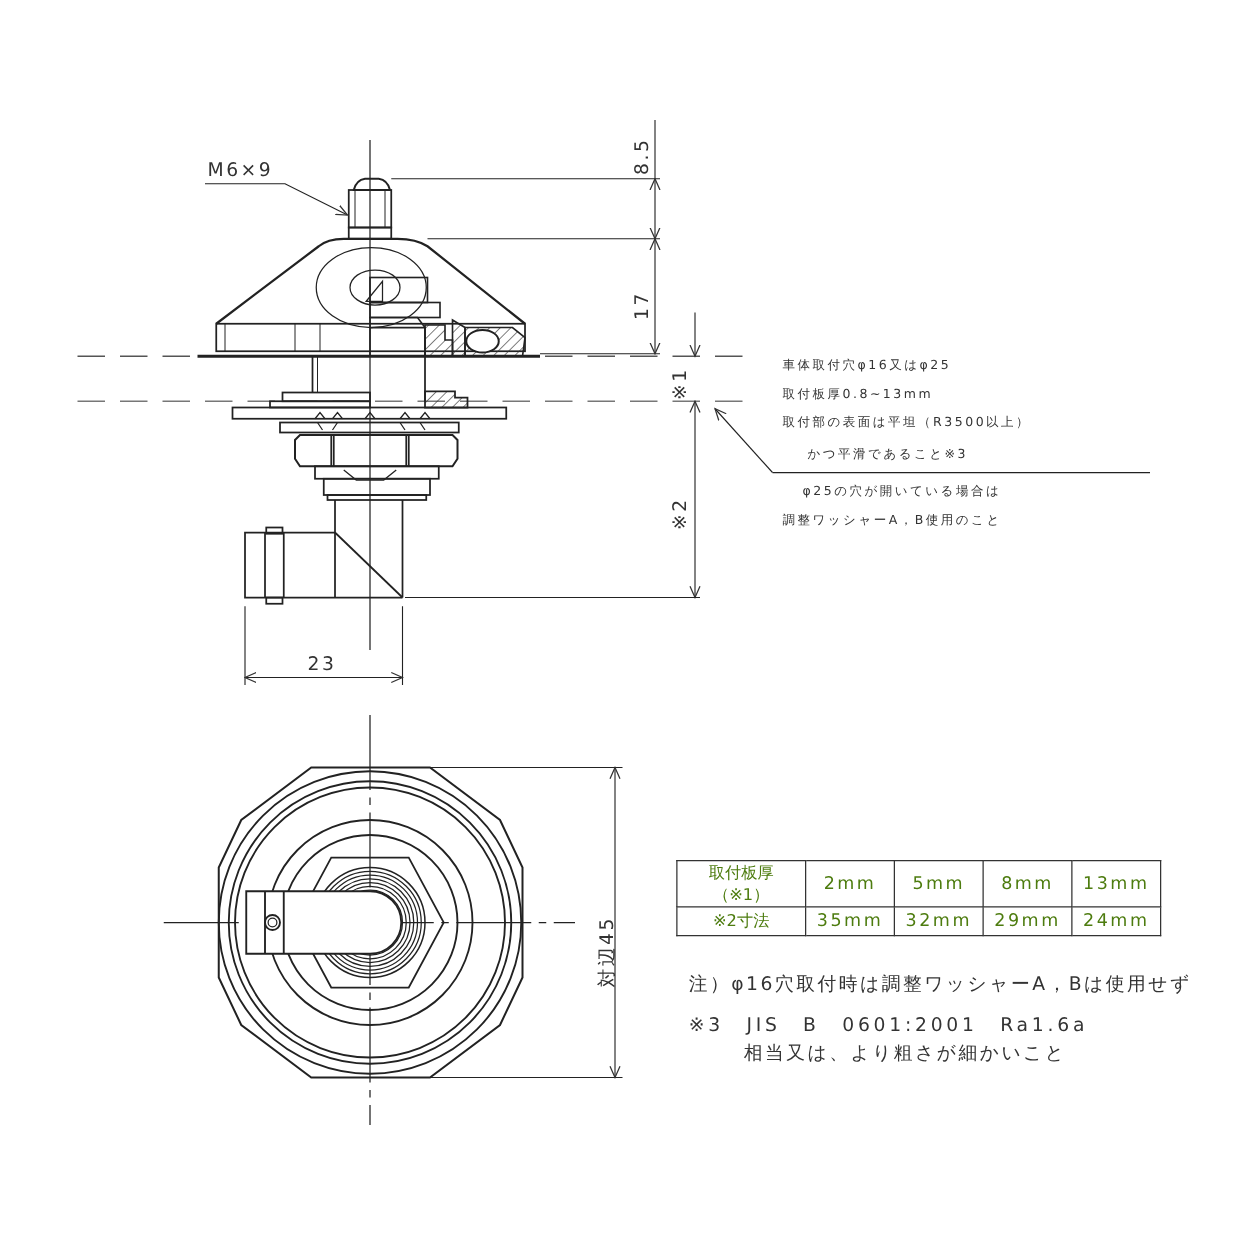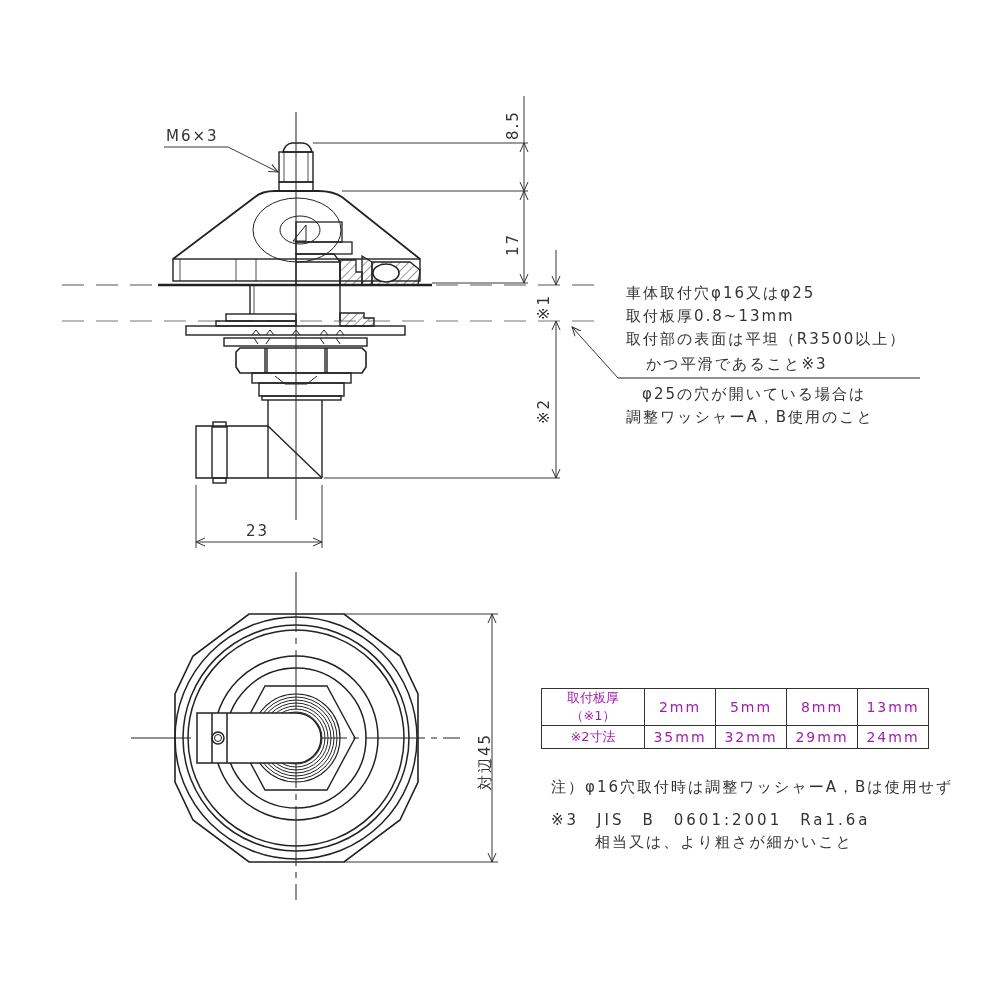--- a/index.html
+++ b/index.html
@@ -3,23 +3,23 @@
 <meta charset="utf-8">
 <style>
   html, body { margin:0; padding:0; background:#ffffff; }
   body { width:1000px; height:1000px; position:relative; overflow:hidden;
          font-family:"DejaVu Sans", sans-serif; color:#222; }
   svg.drawing { position:absolute; left:0; top:0; }
   .t { position:absolute; white-space:nowrap; font-size:15px; letter-spacing:2px; color:#333;
        font-family:"DejaVu Sans", sans-serif; line-height:18px; }
   .vt { position:absolute; white-space:nowrap; font-size:15px; color:#333; letter-spacing:2px;
         transform-origin:0 0; transform:rotate(-90deg); font-family:"DejaVu Sans", sans-serif; }
-  .notes-block .t { font-size:15px; }
+  .notes-block .t { font-size:10px; }
   table.spec { position:absolute; left:541px; top:688px; border-collapse:collapse;
-               font-family:"DejaVu Sans", sans-serif; font-size:14px; color:#a21caf;border-radius:21px; }
+               font-family:"DejaVu Sans", sans-serif; font-size:14px; color:#4d7c0f;border-radius:21px; }
   table.spec td { border:1.2px solid #333; height:22px; text-align:center; padding:0 6px; letter-spacing:2px; }
   table.spec td.h { width:90px; font-size:13px; letter-spacing:0; }
   table.spec td.v { width:58px;margin-top:25px; }
 </style>
 </head>
 <body>
 
 <svg class="drawing" width="1000" height="1000" viewBox="0 0 1000 1000" xmlns="http://www.w3.org/2000/svg">
   <defs>
     <pattern id="hatch" width="6" height="6" patternUnits="userSpaceOnUse" patternTransform="rotate(45)">
@@ -144,21 +144,21 @@
     <line x1="227" y1="713" x2="227" y2="763"></line>
     <circle cx="218" cy="738" r="6"></circle>
     <circle cx="218" cy="738" r="3.5" stroke-width="1"></circle>
 
     <line x1="344" y1="614" x2="498" y2="614" stroke-width="0.9"></line>
     <line x1="344" y1="862" x2="498" y2="862" stroke-width="0.9"></line>
     <line x1="492" y1="614" x2="492" y2="862" stroke-width="0.9" marker-start="url(#arr)" marker-end="url(#arr)"></line>
   </g>
 </svg>
 
-<div class="t" style="left:166px; top:127px;">M6×3</div>
+<div class="t" style="left:166px; top:127px;">M6×9</div>
 <div class="vt" style="left:504px; top:140px;">8.5</div>
 <div class="vt" style="left:504px; top:256px;">17</div>
 <div class="vt" style="left:535px; top:320px;">※1</div>
 <div class="vt" style="left:535px; top:424px;">※2</div>
 <div class="t" style="left:246px; top:522px;">23</div>
 
 <div class="notes-block">
   <div class="t" style="left:626px; top:284px;">車体取付穴φ16又はφ25</div>
   <div class="t" style="left:626px; top:307px;">取付板厚0.8~13mm</div>
   <div class="t" style="left:626px; top:330px;">取付部の表面は平坦（R3500以上）</div>

